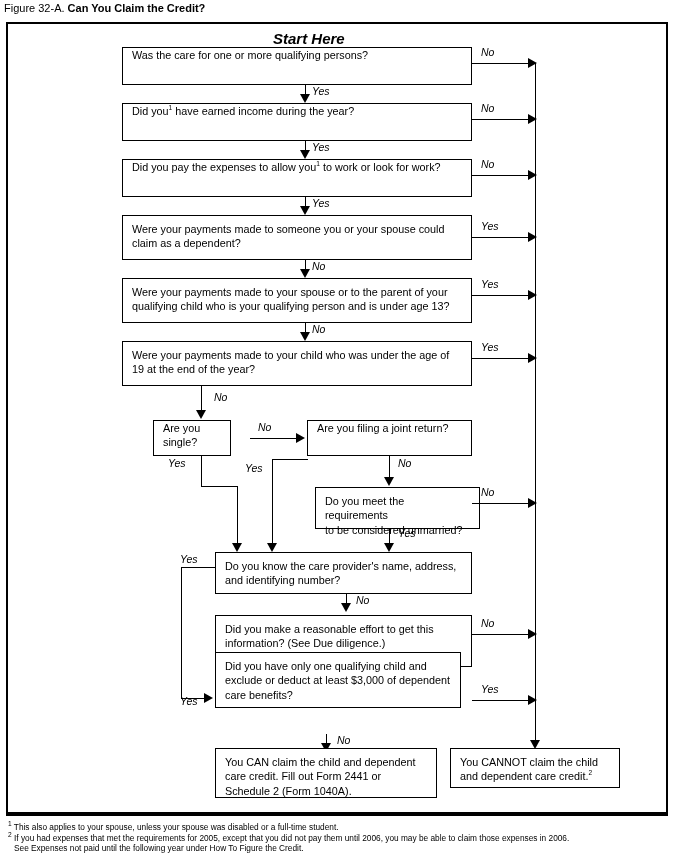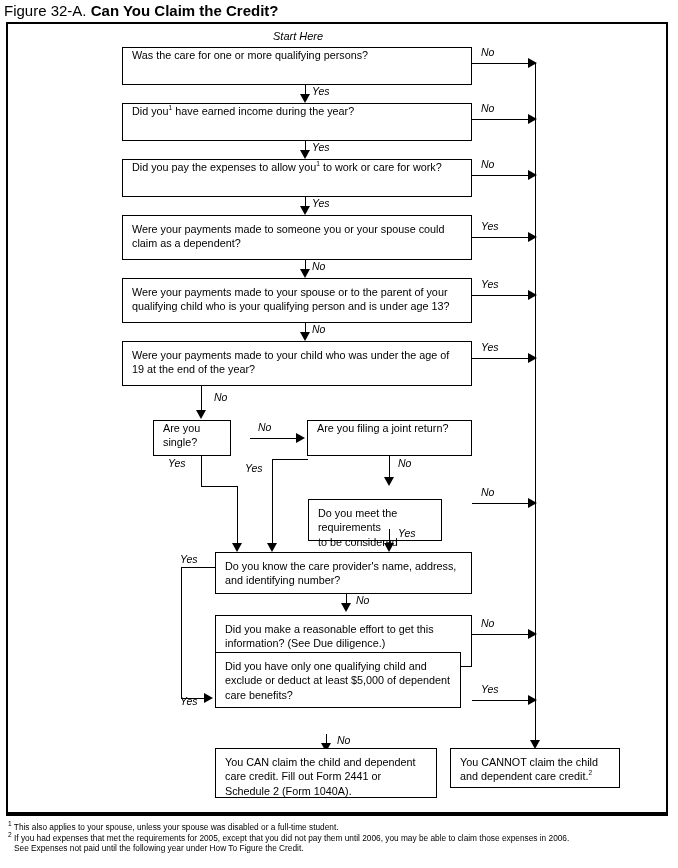--- a/index.html
+++ b/index.html
@@ -18,21 +18,21 @@
     background: #ffffff;
     overflow: hidden;
   }
   
   #fig-title {
     position: absolute;
     left: 4px;
     top: 2px;
     width: 600px;
     height: 18px;
-    font-size: 15px;
+    font-size: 11px;
     color: #000;
     white-space: nowrap;
   }
   #fig-title .fig-num { font-weight: normal; }
   #fig-title .fig-name { font-weight: bold; }
 
   
   #frame {
     position: absolute;
     left: 6px;
@@ -88,22 +88,22 @@
   .lbl {
     position: absolute;
     font-style: italic;
     font-size: 10.5px;
     color: #000;
     white-space: nowrap;
   }
   .start-lbl {
     position: absolute;
     font-style: italic;
-    font-weight: normal;
-    font-size: 11px;
+    font-weight: bold;
+    font-size: 15px;
     color: #000;
     white-space: nowrap;
   }
 
   
   .ln-v {
     position: absolute;
     width: 0;
     border-left: 1.5px solid #000;
   }
@@ -157,21 +157,21 @@
     <span class="txt"><span>Did you</span><sup>1</sup><span> have earned income during the year?</span></span>
   </div>
   <div class="ln-h" style="left:472px; top:119px; width:62px;"></div>
   <div class="arr-r" style="left:528px; top:114px;"></div>
   <div class="lbl" style="left:481px; top:102px;">No</div>
   <div class="ln-v" style="left:305px; top:141px; height:12px;"></div>
   <div class="arr-d" style="left:300px; top:150px;"></div>
   <div class="lbl" style="left:312px; top:141px;">Yes</div>
 
   <div class="box vcenter" style="left:122px; top:159px; width:350px; height:38px;">
-    <span class="txt"><span>Did you pay the expenses to allow you</span><sup>1</sup><span> to work or care for work?</span></span>
+    <span class="txt"><span>Did you pay the expenses to allow you</span><sup>1</sup><span> to work or look for work?</span></span>
   </div>
   <div class="ln-h" style="left:472px; top:175px; width:62px;"></div>
   <div class="arr-r" style="left:528px; top:170px;"></div>
   <div class="lbl" style="left:481px; top:158px;">No</div>
   <div class="ln-v" style="left:305px; top:197px; height:12px;"></div>
   <div class="arr-d" style="left:300px; top:206px;"></div>
   <div class="lbl" style="left:312px; top:197px;">Yes</div>
 
   <div class="box" style="left:122px; top:215px; width:350px; height:45px;">
     <span class="txt">Were your payments made to someone you or your spouse could</span>
@@ -227,21 +227,21 @@
 
   <div class="ln-h" style="left:272px; top:459px; width:36px;"></div>
   <div class="ln-v" style="left:272px; top:459px; height:85px;"></div>
   <div class="arr-d" style="left:267px; top:543px;"></div>
   <div class="lbl" style="left:245px; top:462px;">Yes</div>
 
   <div class="ln-v" style="left:389px; top:456px; height:22px;"></div>
   <div class="arr-d" style="left:384px; top:477px;"></div>
   <div class="lbl" style="left:398px; top:457px;">No</div>
 
-  <div class="box" style="left:308px; top:487px; width:134px; height:42px;margin-top:12px;">
+  <div class="box" style="left:315px; top:487px; width:165px; height:42px;">
     <span class="txt">Do you meet the requirements</span>
     <span class="txt">to be considered unmarried?</span>
   </div>
   <div class="ln-h" style="left:472px; top:503px; width:62px;"></div>
   <div class="arr-r" style="left:528px; top:498px;"></div>
   <div class="lbl" style="left:481px; top:486px;">No</div>
 
   <div class="ln-v" style="left:389px; top:529px; height:15px;"></div>
   <div class="arr-d" style="left:384px; top:543px;"></div>
   <div class="lbl" style="left:398px; top:527px;">Yes</div>
@@ -267,21 +267,21 @@
   </div>
   <div class="ln-h" style="left:472px; top:634px; width:62px;"></div>
   <div class="arr-r" style="left:528px; top:629px;"></div>
   <div class="lbl" style="left:481px; top:617px;">No</div>
   <div class="ln-v" style="left:346px; top:657px; height:12px;"></div>
   <div class="arr-d" style="left:341px; top:666px;"></div>
   <div class="lbl" style="left:356px; top:657px;">Yes</div>
 
   <div class="box" style="left:215px; top:652px; width:246px; height:56px;">
     <span class="txt">Did you have only one qualifying child and</span>
-    <span class="txt">exclude or deduct at least $5,000 of dependent</span>
+    <span class="txt">exclude or deduct at least $3,000 of dependent</span>
     <span class="txt">care benefits?</span>
   </div>
   <div class="lbl" style="left:180px; top:695px;">Yes</div>
   <div class="ln-h" style="left:472px; top:700px; width:62px;"></div>
   <div class="arr-r" style="left:528px; top:695px;"></div>
   <div class="lbl" style="left:481px; top:683px;">Yes</div>
 
   <div class="ln-v" style="left:326px; top:734px; height:12px;"></div>
   <div class="arr-d" style="left:321px; top:743px;"></div>
   <div class="lbl" style="left:337px; top:734px;">No</div>

